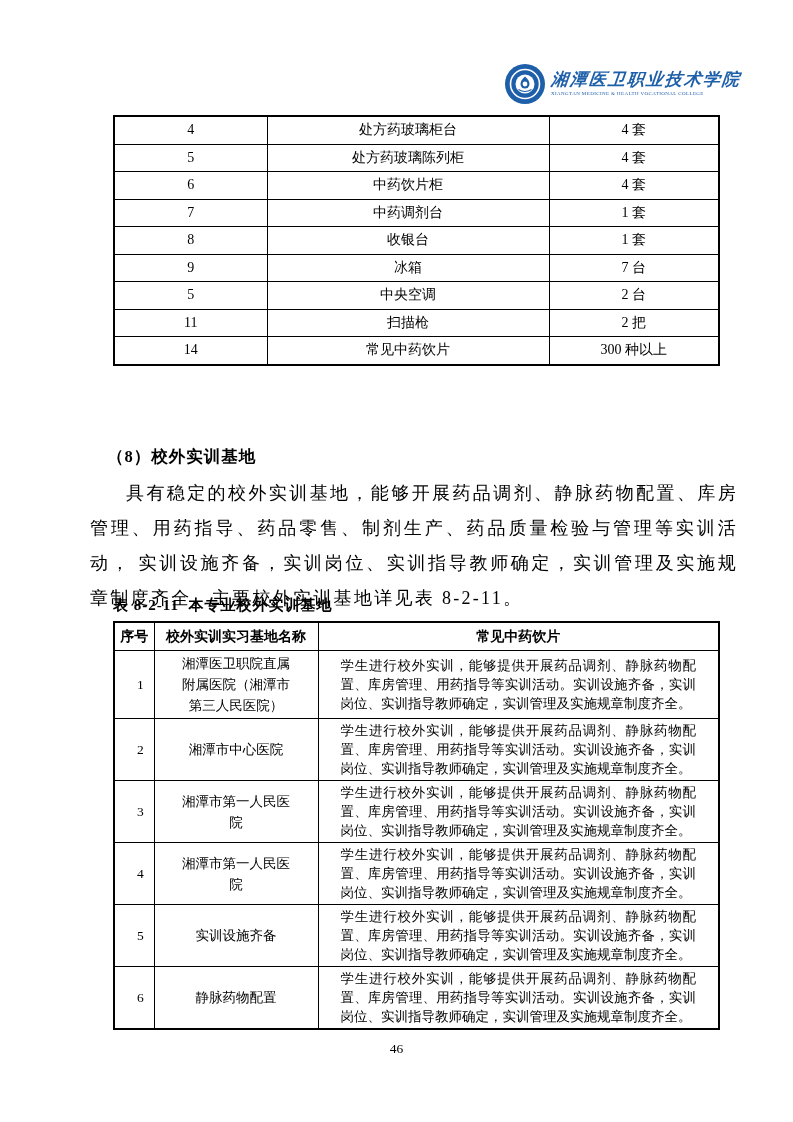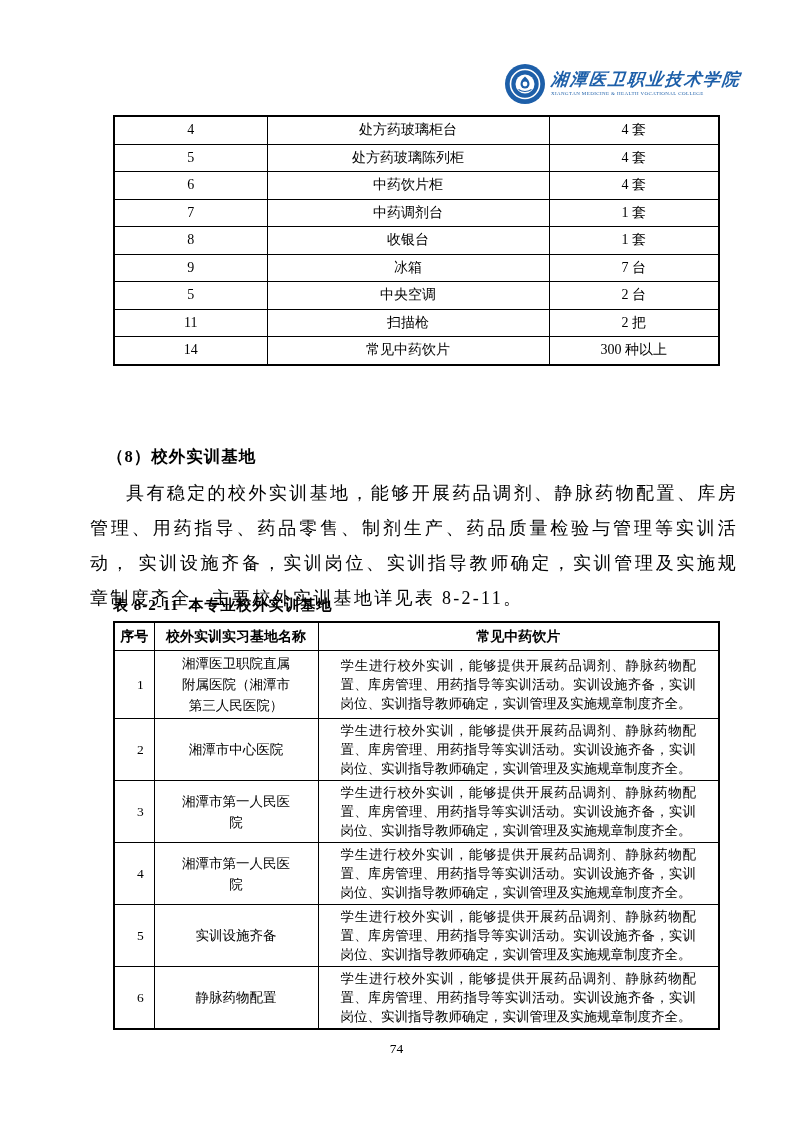--- a/index.html
+++ b/index.html
@@ -204,15 +204,15 @@
         </tr>
 
         <tr>
           <td class="c-no">6</td>
           <td class="c-name">静脉药物配置</td>
           <td class="c-func">学生进行校外实训，能够提供开展药品调剂、静脉药物配置、库房管理、用药指导等实训活动。实训设施齐备，实训岗位、实训指导教师确定，实训管理及实施规章制度齐全。</td>
         </tr>
       </tbody>
   </table>
 
-  <div class="page-number">74</div>
+  <div class="page-number">46</div>
 
 </div>
 
 </body></html>

